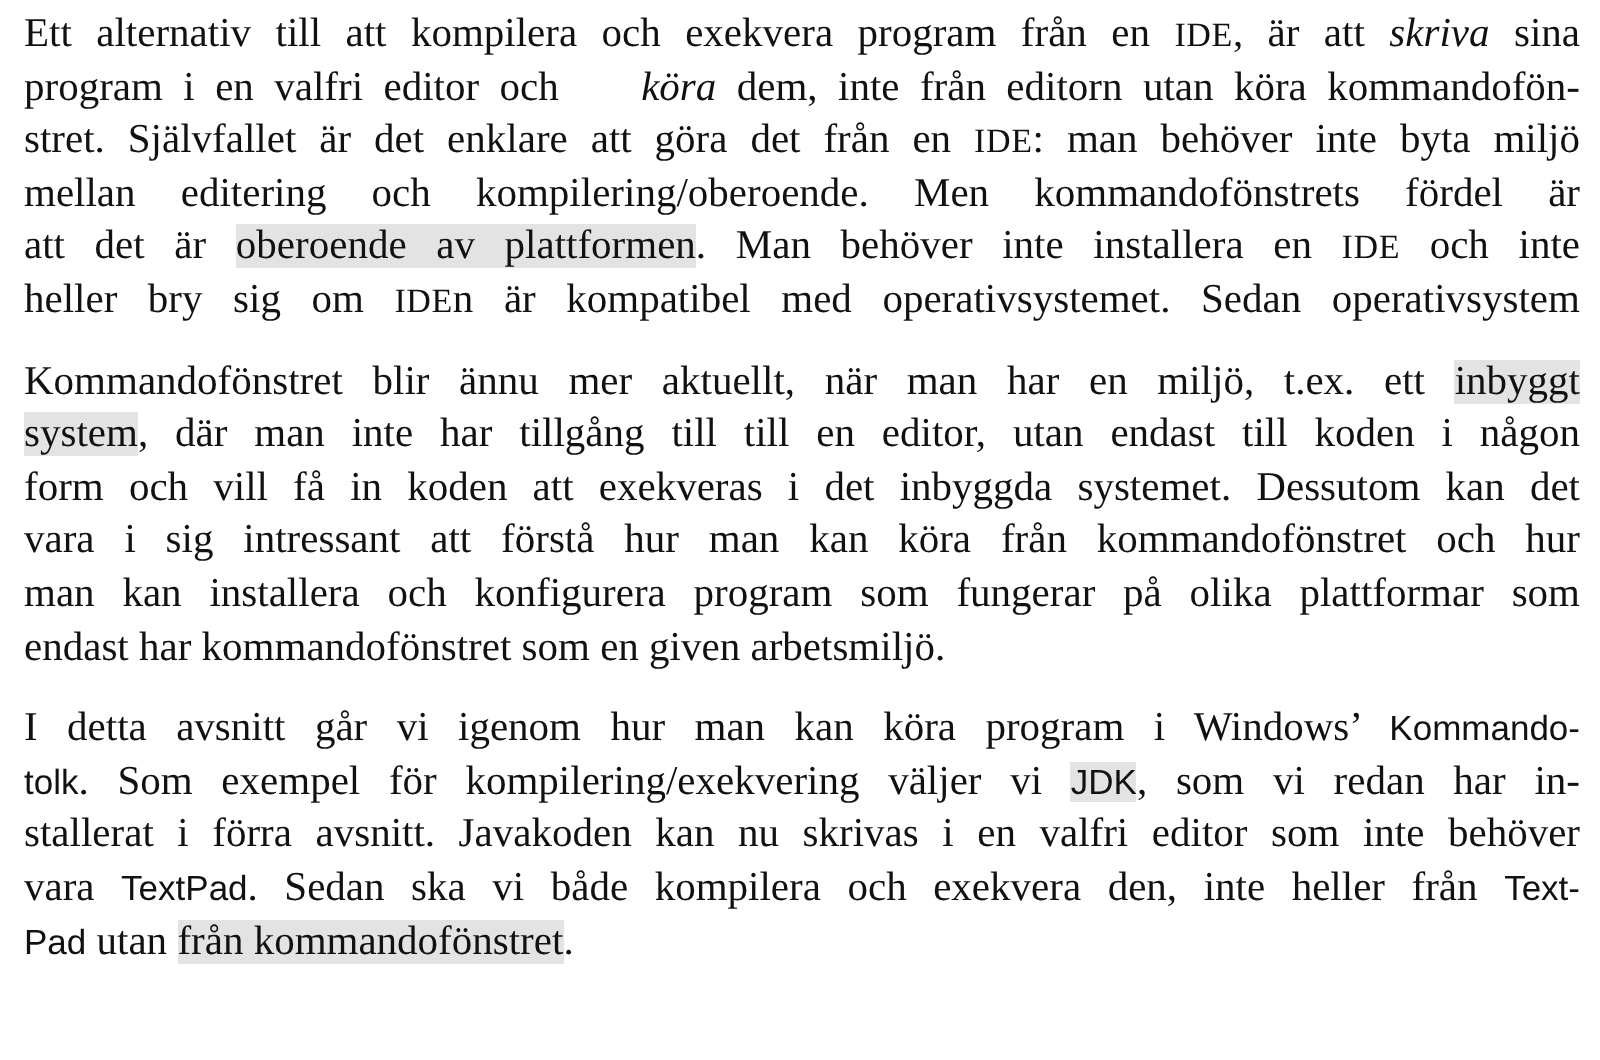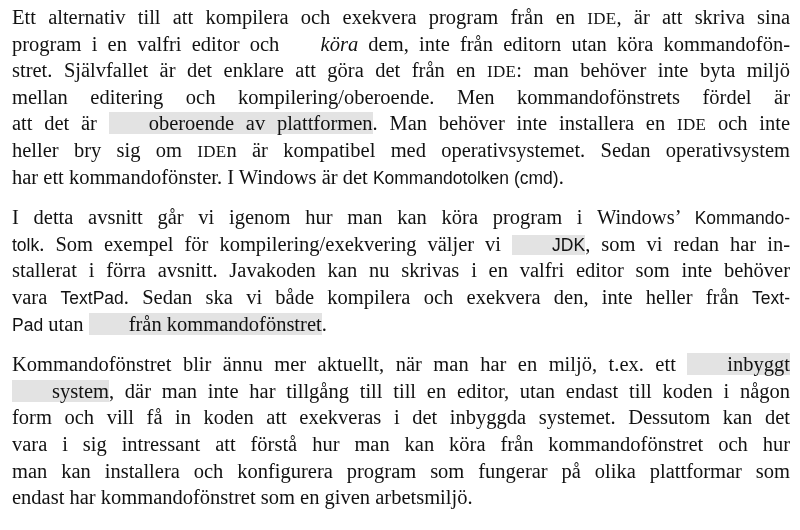--- a/index.html
+++ b/index.html
@@ -42,44 +42,42 @@
       font-size: 17px;
       letter-spacing: 0.3px;
       margin-top: 44px;
     }
     .sans {
       font-family: "Liberation Sans", sans-serif;
       font-size: 17.5px;
     }
     .hl {
       background: #e3e3e3;
-      padding-left: 40px;
     }
   </style>
 </head>
 <body>
 
 <div class="doc" id="doc">
     <div class="para">
-      <span class="line"><span>Ett alternativ till att kompilera och exekvera program från en </span><span class="sc">IDE</span><span>, är att </span><span style="">skriva</span><span> sina</span></span>
+      <span class="line"><span>Ett alternativ till att kompilera och exekvera program från en </span><span class="sc">IDE</span><span>, är att </span><span style="font-style: italic;">skriva</span><span> sina</span></span>
       <span class="line"><span>program i en valfri editor och </span><span style="font-style: italic; margin-left: 31px;">köra</span><span> dem, inte från editorn utan köra kommandofön-</span></span>
       <span class="line"><span>stret. Självfallet är det enklare att göra det från en </span><span class="sc">IDE</span><span>: man behöver inte byta miljö</span></span>
       <span class="line"><span>mellan editering och kompilering/oberoende. Men kommandofönstrets fördel är</span></span>
       <span class="line"><span>att det är </span><span class="hl">oberoende av plattformen</span><span>. Man behöver inte installera en </span><span class="sc">IDE</span><span> och inte</span></span>
       <span class="line"><span>heller bry sig om </span><span class="sc">IDE</span><span>n är kompatibel med operativsystemet. Sedan operativsystem</span></span>
-      <span class="line last"><span>har ett kommandofönster. I Windows är det </span><span class="sans">Kommandotolken (cmd)</span><span>.</span></span>
-    </div>
-    <div class="para">
-      <span class="line"><span>I detta avsnitt går vi igenom hur man kan köra program i Windows’ </span><span class="sans">Kommando-</span></span>
-      <span class="line"><span class="sans">tolk</span><span>. Som exempel för kompilering/exekvering väljer vi </span><span class="hl sans">JDK</span><span>, som vi redan har in-</span></span>
-      <span class="line"><span>stallerat i förra avsnitt. Javakoden kan nu skrivas i en valfri editor som inte behöver</span></span>
-      <span class="line"><span>vara </span><span class="sans">TextPad</span><span>. Sedan ska vi både kompilera och exekvera den, inte heller från </span><span class="sans">Text-</span></span>
-      <span class="line last"><span class="sans">Pad</span><span> utan </span><span class="hl">från kommandofönstret</span><span>.</span></span>
     </div>
     <div class="para">
       <span class="line"><span>Kommandofönstret blir ännu mer aktuellt, när man har en miljö, t.ex. ett </span><span class="hl">inbyggt</span></span>
       <span class="line"><span class="hl">system</span><span>, där man inte har tillgång till till en editor, utan endast till koden i någon</span></span>
       <span class="line"><span>form och vill få in koden att exekveras i det inbyggda systemet. Dessutom kan det</span></span>
       <span class="line"><span>vara i sig intressant att förstå hur man kan köra från kommandofönstret och hur</span></span>
       <span class="line"><span>man kan installera och konfigurera program som fungerar på olika plattformar som</span></span>
       <span class="line last"><span>endast har kommandofönstret som en given arbetsmiljö.</span></span>
     </div>
+    <div class="para">
+      <span class="line"><span>I detta avsnitt går vi igenom hur man kan köra program i Windows’ </span><span class="sans">Kommando-</span></span>
+      <span class="line"><span class="sans">tolk</span><span>. Som exempel för kompilering/exekvering väljer vi </span><span class="hl sans">JDK</span><span>, som vi redan har in-</span></span>
+      <span class="line"><span>stallerat i förra avsnitt. Javakoden kan nu skrivas i en valfri editor som inte behöver</span></span>
+      <span class="line"><span>vara </span><span class="sans">TextPad</span><span>. Sedan ska vi både kompilera och exekvera den, inte heller från </span><span class="sans">Text-</span></span>
+      <span class="line last"><span class="sans">Pad</span><span> utan </span><span class="hl">från kommandofönstret</span><span>.</span></span>
+    </div>
   </div>
 
 </body></html>

